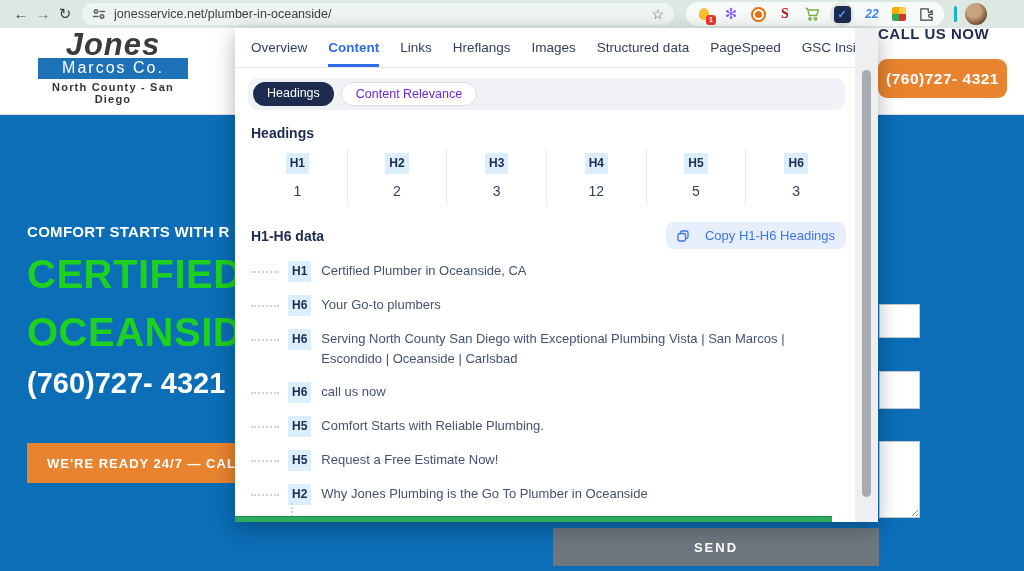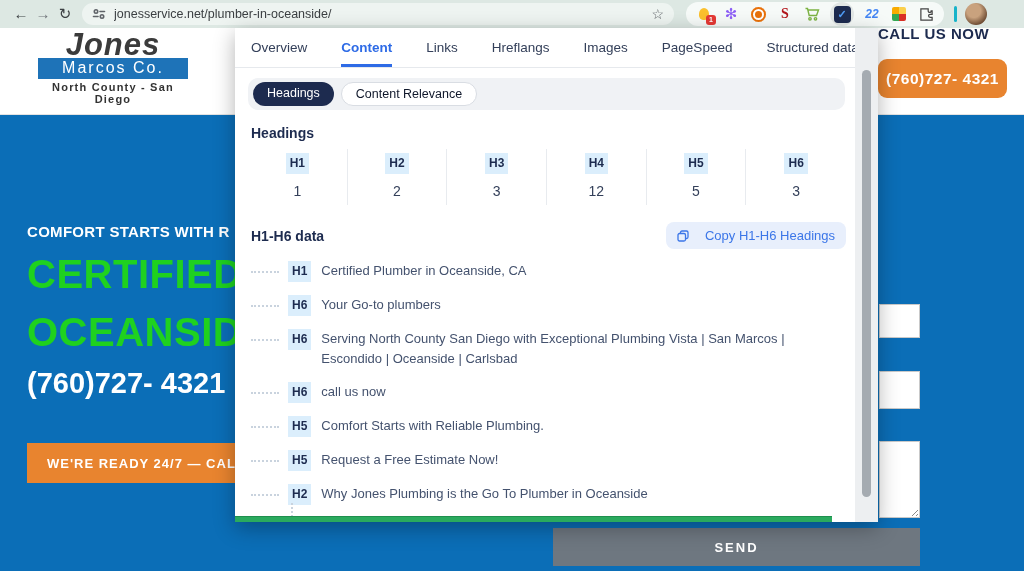--- a/index.html
+++ b/index.html
@@ -44,31 +44,31 @@
   .heroline{position:absolute;left:27px;font-size:40px;font-weight:800;color:#1fd11f;white-space:nowrap;letter-spacing:.5px;}
   .hl1{top:137px;text-align:center;}.hl2{top:195px;}
   .hero-phone{position:absolute;left:27px;top:252px;font-size:29px;font-weight:bold;color:#fff;white-space:nowrap;}
   .banner{position:absolute;left:27px;top:328px;width:208px;height:40px;background:#e8842f;color:#fff;font-size:13px;font-weight:bold;letter-spacing:1px;display:flex;align-items:center;padding-left:20px;white-space:nowrap;overflow:hidden;}
 
   .fbox{position:absolute;background:#fff;border:1px solid #c9c9c9;}
   .fb1{left:879px;top:304px;width:41px;height:34px;}
   .fb2{left:879px;top:371px;width:41px;height:38px;}
   .fb3{left:879px;top:441px;width:41px;height:77px;}
   .resize{position:absolute;right:1px;bottom:1px;width:9px;height:9px;background:repeating-linear-gradient(135deg,transparent 0 2px,#8a8a8a 2px 3px);clip-path:polygon(100% 0,100% 100%,0 100%);}
-  .send-btn{position:absolute;left:553px;top:528px;width:367px;height:38px;background:#6e7780;color:#fff;font-size:13px;font-weight:bold;letter-spacing:2px;display:flex;align-items:center;justify-content:center;cursor:pointer;}
+  .send-btn{position:absolute;left:553px;top:528px;width:326px;height:38px;background:#6e7780;color:#fff;font-size:13px;font-weight:bold;letter-spacing:2px;display:flex;align-items:center;justify-content:center;cursor:pointer;}
 
   
   .panel{position:absolute;left:235px;top:28px;width:643px;height:494px;background:#fff;box-shadow:0 6px 20px rgba(0,0,0,.3);overflow:hidden;}
-  .tabs{display:flex;align-items:stretch;height:40px;padding:0 0 0 16px;border-bottom:1px solid #e6e9ed;gap:34px;}
+  .tabs{display:flex;align-items:stretch;height:40px;padding:0 0 0 16px;border-bottom:1px solid #e6e9ed;gap:21px;}
   .tab{font-size:13.5px;color:#34405a;display:flex;align-items:center;cursor:pointer;border-bottom:3px solid transparent;padding-top:3px;white-space:nowrap;}
   .tab.active{color:#2e6be6;border-bottom-color:#2e6be6;font-weight:bold;}
   .filterbar{margin:10px 33px 0 13px;background:#f0f2f5;border-radius:10px;padding:4px 5px;display:flex;gap:7px;}
   .pill{font-size:12.5px;border-radius:14px;padding:4px 14px;cursor:pointer;white-space:nowrap;}
   .pill.active{background:#1d2b4f;color:#fff;}
-  .pill.inactive{background:#fff;color:#0f172a;border:1px solid #d9dde3;}
+  .pill.inactive{background:#fff;color:#6d28d9;border:1px solid #d9dde3;}
   .sec-title{margin:15px 0 0 16px;font-size:14px;font-weight:bold;color:#1d2b4f;}
   .htable{margin:8px 32px 0 13px;display:grid;grid-template-columns:repeat(6,1fr);}
   .hcell{text-align:center;border-right:1px solid #e8ebef;padding:4px 0 6px;}
   .hcell:last-child{border-right:none;}
   .hbadge{display:inline-block;min-width:20px;padding:0 4px;height:21px;line-height:21px;border-radius:0;background:#dbeefc;color:#1d2b4f;font-size:12px;font-weight:bold;}
   .hcnt{margin-top:9px;font-size:14px;color:#34405a;}
   .check-row{margin:17px 32px 0 16px;display:flex;align-items:center;justify-content:space-between;}
   .check-title{font-size:14px;font-weight:bold;color:#1d2b4f;}
   .copy-btn{display:flex;align-items:center;gap:16px;background:#e8effc;border:none;border-radius:8px;padding:6px 11px;color:#3b76e8;font-size:13px;cursor:pointer;}
   .hlist{margin:12px 28px 0 16px;}
@@ -172,22 +172,22 @@
     </div>
   <div class="send-btn">SEND</div>
 
   <div class="panel">
     <div class="tabs" id="tabs">
         <div class="tab">Overview</div>
         <div class="tab active">Content</div>
         <div class="tab">Links</div>
         <div class="tab">Hreflangs</div>
         <div class="tab">Images</div>
+        <div class="tab">Structured data</div>
         <div class="tab">PageSpeed</div>
-        <div class="tab">Structured data</div>
         <div class="tab">GSC Insights</div>
       </div>
     <div class="filterbar" id="filters">
         <div class="pill active">Headings</div>
         <div class="pill inactive">Content Relevance</div>
       </div>
     <div class="sec-title">Headings</div>
     <div class="htable" id="htable">
         <div class="hcell"><span class="hbadge">H1</span><div class="hcnt">1</div></div>
         <div class="hcell"><span class="hbadge">H2</span><div class="hcnt">2</div></div>

